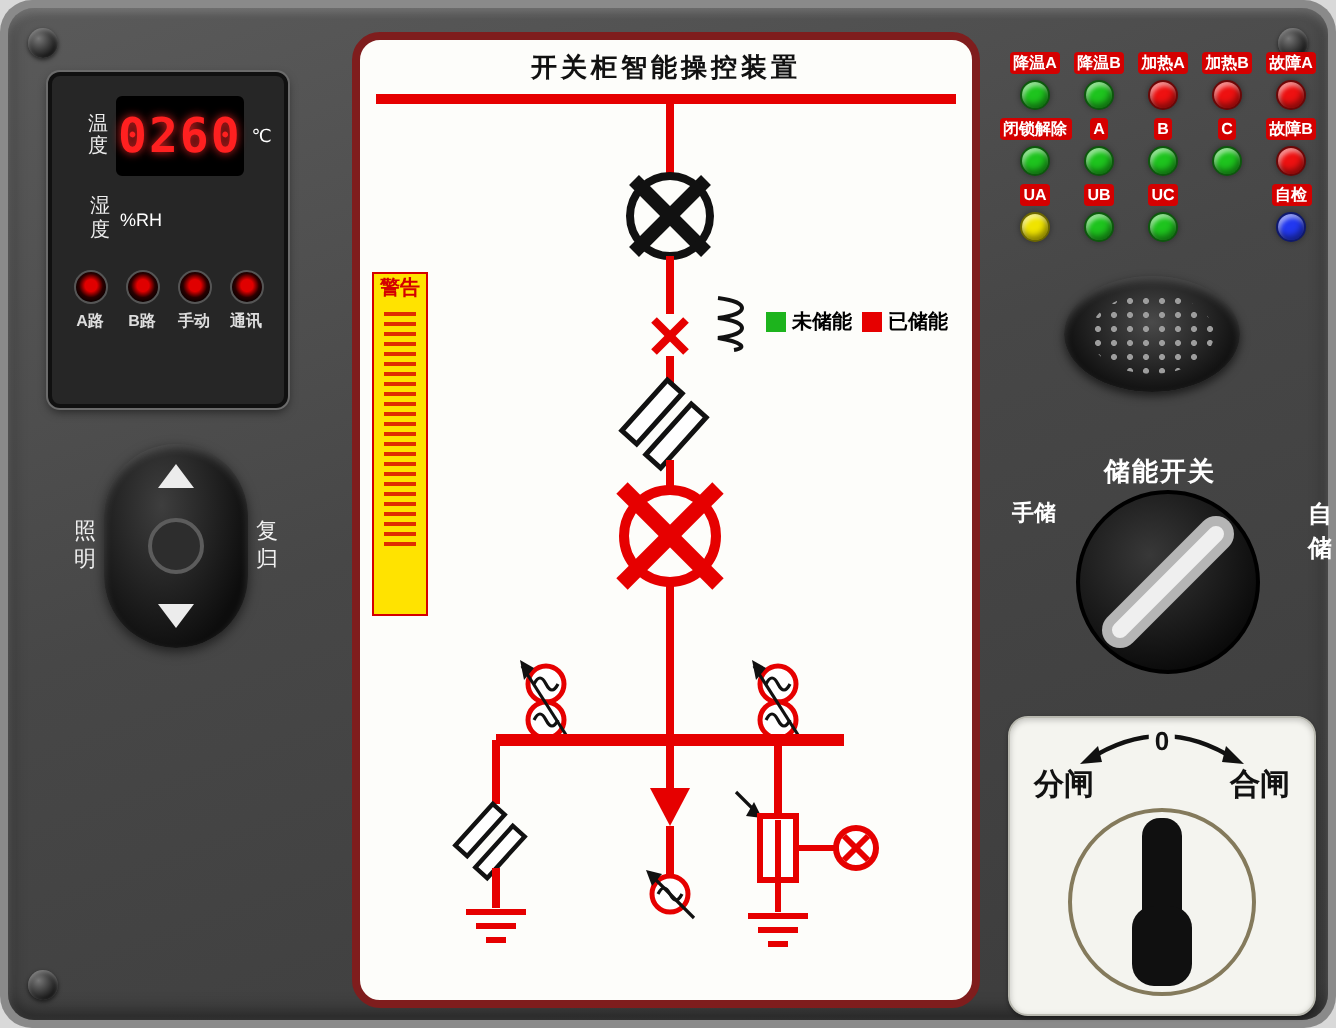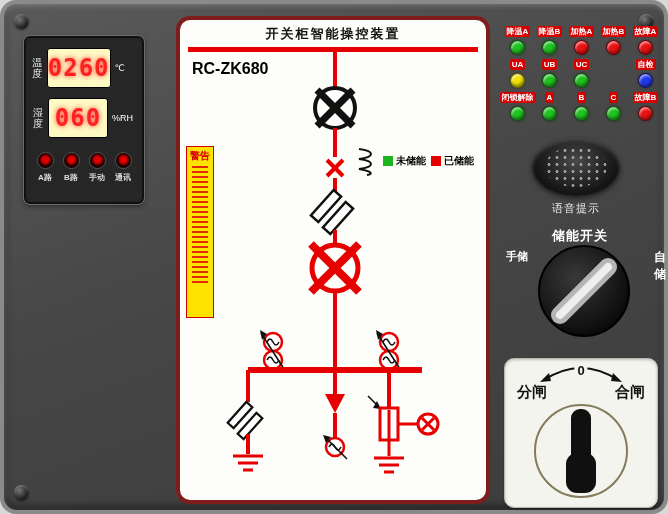--- a/index.html
+++ b/index.html
@@ -12,22 +12,22 @@
   .screw { position:absolute; width:15px; height:15px; border-radius:50%;
            background:radial-gradient(circle at 35% 35%, #777, #151515 72%);
            box-shadow: inset 0 1px 2px rgba(255,255,255,.35), 0 1px 2px rgba(0,0,0,.6); }
 
   
   .lcd-module { position:absolute; left:24px; top:36px; width:120px; height:168px;
                 background:#262626; border:2px solid #101010; border-radius:6px;
                 box-shadow:0 0 0 1px #6b6b6b, 0 2px 5px rgba(0,0,0,.5); box-sizing:border-box; }
   .lcd-row { display:flex; align-items:center; gap:4px; margin:10px 6px 0; }
   .lcd-vlabel { color:#eee; font-size:10px; width:12px; line-height:1.15;
-                word-break:break-all; text-align:center; }
-  .lcd-window { flex:1; height:38px; background:#fef9c3; border:1px solid #000;
+                word-break:break-all; text-align:center;margin-left:12px; }
+  .lcd-window { flex:1; height:38px; background:#000000; border:1px solid #000;
                 border-radius:3px; display:flex; align-items:center; justify-content:center;
                 color:#ff2020; font-family:"DejaVu Sans Mono",monospace; font-weight:bold;
                 font-size:24px; letter-spacing:1px; text-shadow:0 0 5px rgba(255,40,40,.9); }
   .lcd-unit { color:#fff; font-size:9px; width:24px; }
   .lcd-btns { display:flex; justify-content:space-between; margin:14px 8px 0;font-weight:bold; }
   .lcd-btn { width:22px; display:flex; flex-direction:column; align-items:center; gap:3px; }
   .btn-dot { width:15px; height:15px; border-radius:50%; border:1px solid #555;
              background:radial-gradient(circle at 50% 45%, #e00000 0 3px, #2a0000 6px, #000 9px); }
   .btn-label { color:#ddd; font-size:8px; white-space:nowrap; }
 
@@ -47,22 +47,22 @@
           width:24px; height:24px; border-radius:50%; background:#2d2d2d; border:2px solid #5c5c5c; }
 
   
   .mimic { position:absolute; left:176px; top:16px; width:314px; height:488px;
            background:#fdfdfa; border:4px solid #7f1d1d; border-radius:14px; box-sizing:border-box; }
   .mimic-title { position:absolute; top:5px; left:0; width:100%; text-align:center;
            font-size:13px; font-weight:bold; color:#111; letter-spacing:2px; }
   .mimic-bar { position:absolute; top:27px; left:8px; right:8px; height:5px; background:#e60000; }
   .mimic-model { position:absolute; top:40px; left:12px; font-size:16px; font-weight:bold; color:#000; }
   .mimic svg.diagram { position:absolute; inset:0; width:100%; height:100%; }
-  .warning { position:absolute; left:6px; top:126px; width:28px; height:172px;
-           background:#ffe300; box-shadow: inset 0 0 0 1px #d40000; padding:4px 3px; box-sizing:border-box; }
+  .warning { position:absolute; left:6px; top:116px; width:28px; height:172px;
+           background:#ffe300; box-shadow: inset 0 0 0 1px #d40000; padding:4px 3px; box-sizing:border-box;font-family:Liberation Mono, monospace; }
   .warning-title { color:#d40000; font-weight:bold; font-size:10px; line-height:1.15;
            text-align:center; word-break:break-all; }
   .warning-body { margin:4px 3px 0; height:118px;
            background:repeating-linear-gradient(180deg, rgba(216,0,0,.8) 0 2px, transparent 2px 5px); }
   .legend { position:absolute; right:12px; top:126px; display:flex; align-items:center; gap:4px; }
   .legend-rows { display:flex; flex-direction:row; gap:5px; }
   .legend-row { display:flex; align-items:center; gap:3px; }
   .legend-swatch { width:10px; height:10px; }
   .legend-label { font-size:10px; font-weight:bold; color:#000; white-space:nowrap; }
 
@@ -119,21 +119,20 @@
   <div class="screw" style="left:639px; top:485px;"></div>
 
   <div class="lcd-module">
     <div class="lcd-row">
       <div class="lcd-vlabel">温度</div>
       <div class="lcd-window">0260</div>
       <div class="lcd-unit">℃</div>
     </div>
     <div class="lcd-row">
       <div class="lcd-vlabel">湿度</div>
-      <div class="lcd-window">060</div>
       <div class="lcd-unit">%RH</div>
     </div>
     <div class="lcd-btns">
       <div class="lcd-btn">
         <div class="btn-dot"></div>
         <div class="btn-label">A路</div>
       </div>
       <div class="lcd-btn">
         <div class="btn-dot"></div>
         <div class="btn-label">B路</div>
@@ -142,20 +141,29 @@
         <div class="btn-dot"></div>
         <div class="btn-label">手动</div>
       </div>
       <div class="lcd-btn">
         <div class="btn-dot"></div>
         <div class="btn-label">通讯</div>
       </div>
     </div>
   </div>
 
+  <div class="dpad-wrap">
+    <div class="dpad-side">照明</div>
+    <div class="dpad">
+      <div class="tri-up"></div>
+      <div class="dpad-hub"></div>
+      <div class="tri-down"></div>
+    </div>
+    <div class="dpad-side">复归</div>
+  </div>
 
   <div class="mimic">
     <svg class="diagram" viewBox="0 0 306 480">
 
       <line x1="155" y1="32" x2="155" y2="68" stroke="#e60000" stroke-width="4"></line>
 
       <line x1="137" y1="70" x2="173" y2="106" stroke="#111" stroke-width="7"></line>
       <line x1="173" y1="70" x2="137" y2="106" stroke="#111" stroke-width="7"></line>
       <circle cx="155" cy="88" r="20" fill="none" stroke="#111" stroke-width="4"></circle>
 
@@ -216,21 +224,20 @@
       <line x1="204" y1="452" x2="214" y2="452" stroke="#e60000" stroke-width="3"></line>
 
       <line x1="218" y1="404" x2="238" y2="404" stroke="#e60000" stroke-width="3"></line>
       <circle cx="248" cy="404" r="10" fill="#fff" stroke="#e60000" stroke-width="3"></circle>
       <line x1="242" y1="398" x2="254" y2="410" stroke="#e60000" stroke-width="3"></line>
       <line x1="254" y1="398" x2="242" y2="410" stroke="#e60000" stroke-width="3"></line>
     </svg>
 
     <div class="mimic-title">开关柜智能操控装置</div>
     <div class="mimic-bar"></div>
-    <div class="mimic-model">RC-ZK680</div>
 
     <div class="warning">
       <div class="warning-title">警告</div>
       <div class="warning-body"></div>
     </div>
 
     <div class="legend">
       <svg width="24" height="30" viewBox="0 0 24 30">
         <path d="M4,3 C20,5 20,11 4,13 C20,15 20,21 4,23 C16,25 19,28 12,29" fill="none" stroke="#111" stroke-width="2"></path>
       </svg>
@@ -265,65 +272,64 @@
         <div class="ind-label">加热B</div>
         <div class="ind-led" style="background: rgb(238, 17, 17);"></div>
       </div>
       <div class="ind-cell">
         <div class="ind-label">故障A</div>
         <div class="ind-led" style="background: rgb(238, 17, 17);"></div>
       </div>
     </div>
     <div class="ind-row">
       <div class="ind-cell">
+        <div class="ind-label">闭锁解除</div>
+        <div class="ind-led" style="background: rgb(30, 196, 30);"></div>
+      </div>
+      <div class="ind-cell">
+        <div class="ind-label">A</div>
+        <div class="ind-led" style="background: rgb(30, 196, 30);"></div>
+      </div>
+      <div class="ind-cell">
+        <div class="ind-label">B</div>
+        <div class="ind-led" style="background: rgb(30, 196, 30);"></div>
+      </div>
+      <div class="ind-cell">
+        <div class="ind-label">C</div>
+        <div class="ind-led" style="background: rgb(30, 196, 30);"></div>
+      </div>
+      <div class="ind-cell">
+        <div class="ind-label">故障B</div>
+        <div class="ind-led" style="background: rgb(238, 17, 17);"></div>
+      </div>
+    </div>
+    <div class="ind-row">
+      <div class="ind-cell">
         <div class="ind-label">UA</div>
         <div class="ind-led" style="background: rgb(240, 228, 0);"></div>
       </div>
       <div class="ind-cell">
         <div class="ind-label">UB</div>
         <div class="ind-led" style="background: rgb(30, 196, 30);"></div>
       </div>
       <div class="ind-cell">
         <div class="ind-label">UC</div>
         <div class="ind-led" style="background: rgb(30, 196, 30);"></div>
       </div>
       <div class="ind-cell"></div>
       <div class="ind-cell">
         <div class="ind-label">自检</div>
         <div class="ind-led" style="background: rgb(34, 56, 240);"></div>
       </div>
     </div>
-    <div class="ind-row">
-      <div class="ind-cell">
-        <div class="ind-label">闭锁解除</div>
-        <div class="ind-led" style="background: rgb(30, 196, 30);"></div>
-      </div>
-      <div class="ind-cell">
-        <div class="ind-label">A</div>
-        <div class="ind-led" style="background: rgb(30, 196, 30);"></div>
-      </div>
-      <div class="ind-cell">
-        <div class="ind-label">B</div>
-        <div class="ind-led" style="background: rgb(30, 196, 30);"></div>
-      </div>
-      <div class="ind-cell">
-        <div class="ind-label">C</div>
-        <div class="ind-led" style="background: rgb(30, 196, 30);"></div>
-      </div>
-      <div class="ind-cell">
-        <div class="ind-label">故障B</div>
-        <div class="ind-led" style="background: rgb(238, 17, 17);"></div>
-      </div>
-    </div>
   </div>
 
   <div class="speaker">
     <div class="speaker-holes"></div>
   </div>
-  <div class="speaker-label">语音提示</div>
 
   <div class="energy-title">储能开关</div>
   <div class="energy-left">手储</div>
   <div class="energy-right">自储</div>
   <div class="energy-knob">
     <svg viewBox="0 0 94 94" width="94" height="94">
       <defs>
         <radialGradient id="gk" cx="40%" cy="35%" r="75%">
           <stop offset="0%" stop-color="#383838"></stop>
             <stop offset="100%" stop-color="#040404"></stop>

